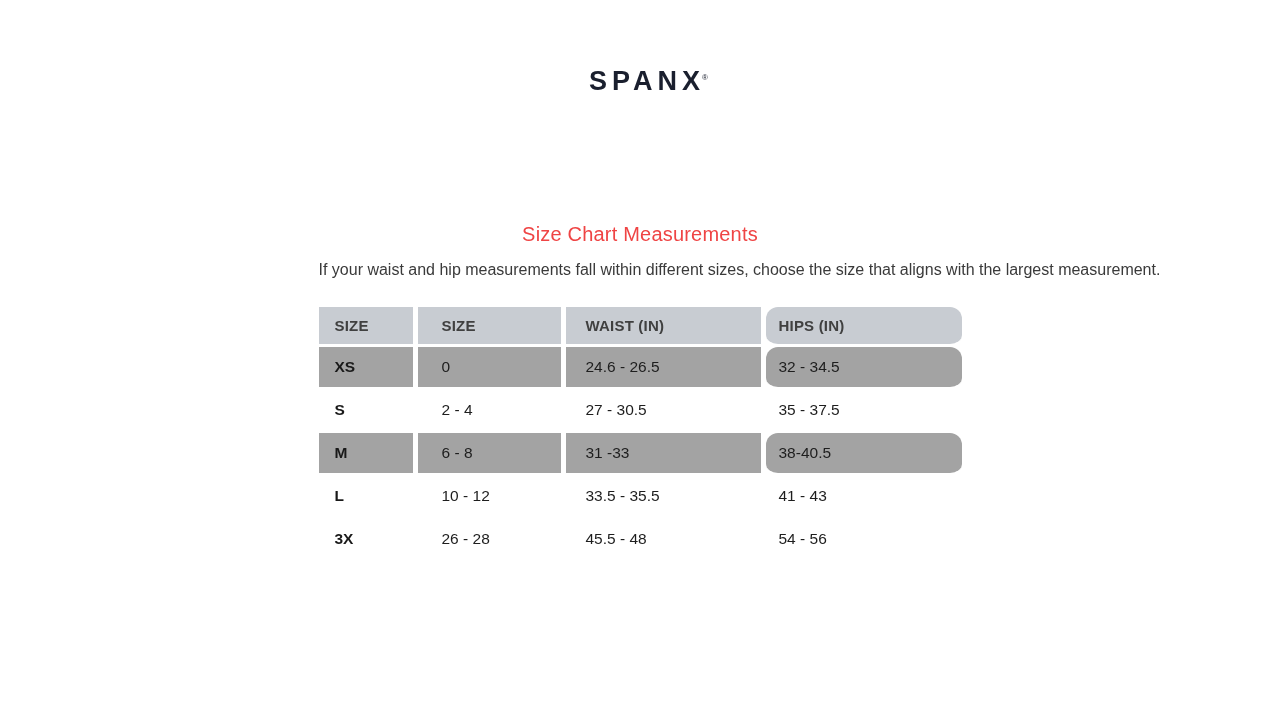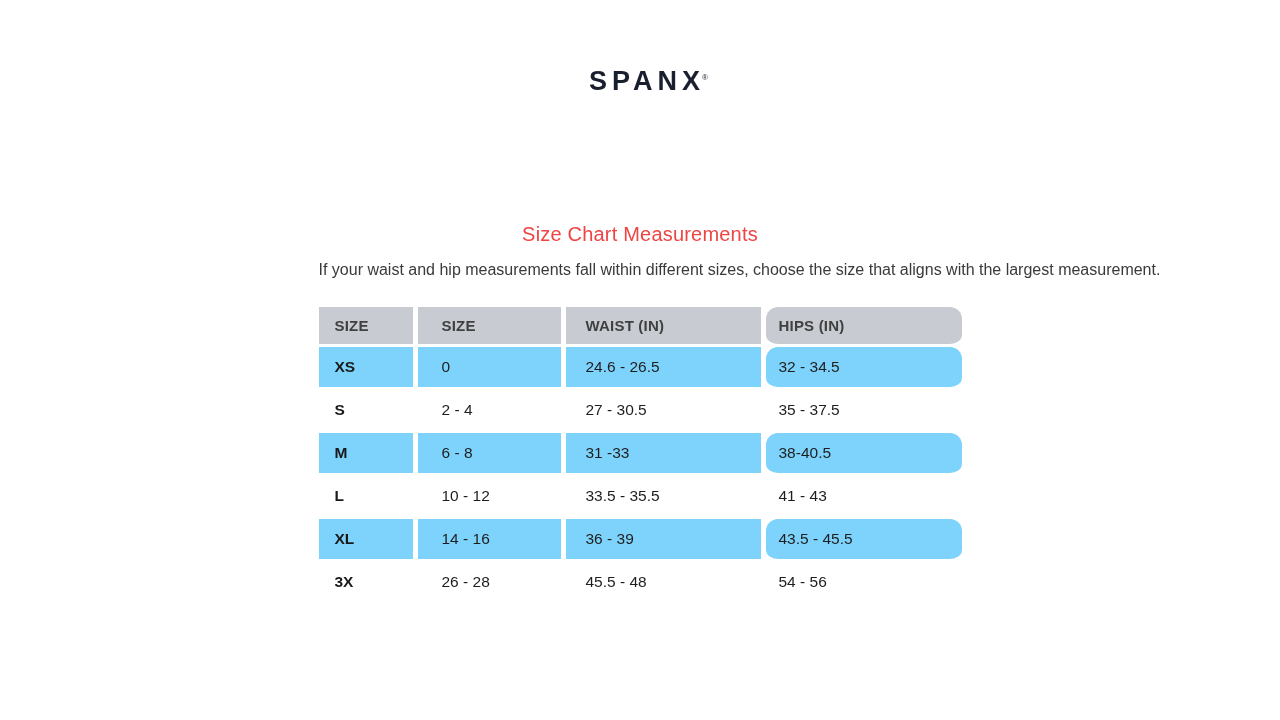--- a/index.html
+++ b/index.html
@@ -79,21 +79,21 @@
     background: #c8ccd2;
     letter-spacing: 0.2px;
   }
   .size-table td {
     height: 43px;
     font-size: 15.5px;
     font-weight: 400;
     color: #1e1e1e;
   }
   .size-table td:first-child { font-weight: 700; color: #191919; }
-  .size-table tr.shaded td { background: #7dd3fc; }
+  .size-table tr.shaded td { background: #a3a3a3; }
   .size-table th:nth-child(1), .size-table td:nth-child(1) { padding-left: 16px; }
   .size-table th:nth-child(2), .size-table td:nth-child(2) { padding-left: 24px; }
   .size-table th:nth-child(3), .size-table td:nth-child(3) { padding-left: 20px; }
   .size-table th:nth-child(4), .size-table td:nth-child(4) { padding-left: 13px; border-radius: 12px; }
 </style>
 </head>
 <body>
 
 <div class="logo-bar">
   <span class="logo"><span>SPANX</span><span class="tm">®</span></span>
@@ -136,26 +136,20 @@
           <td>6 - 8</td>
           <td>31 -33</td>
           <td>38-40.5</td>
         </tr>
         <tr>
           <td>L</td>
           <td>10 - 12</td>
           <td>33.5 - 35.5</td>
           <td>41 - 43</td>
         </tr>
-        <tr class="shaded">
-          <td>XL</td>
-          <td>14 - 16</td>
-          <td>36 - 39</td>
-          <td>43.5 - 45.5</td>
-        </tr>
         <tr>
           <td>3X</td>
           <td>26 - 28</td>
           <td>45.5 - 48</td>
           <td>54 - 56</td>
         </tr>
       </tbody>
   </table>
 </div>
 

